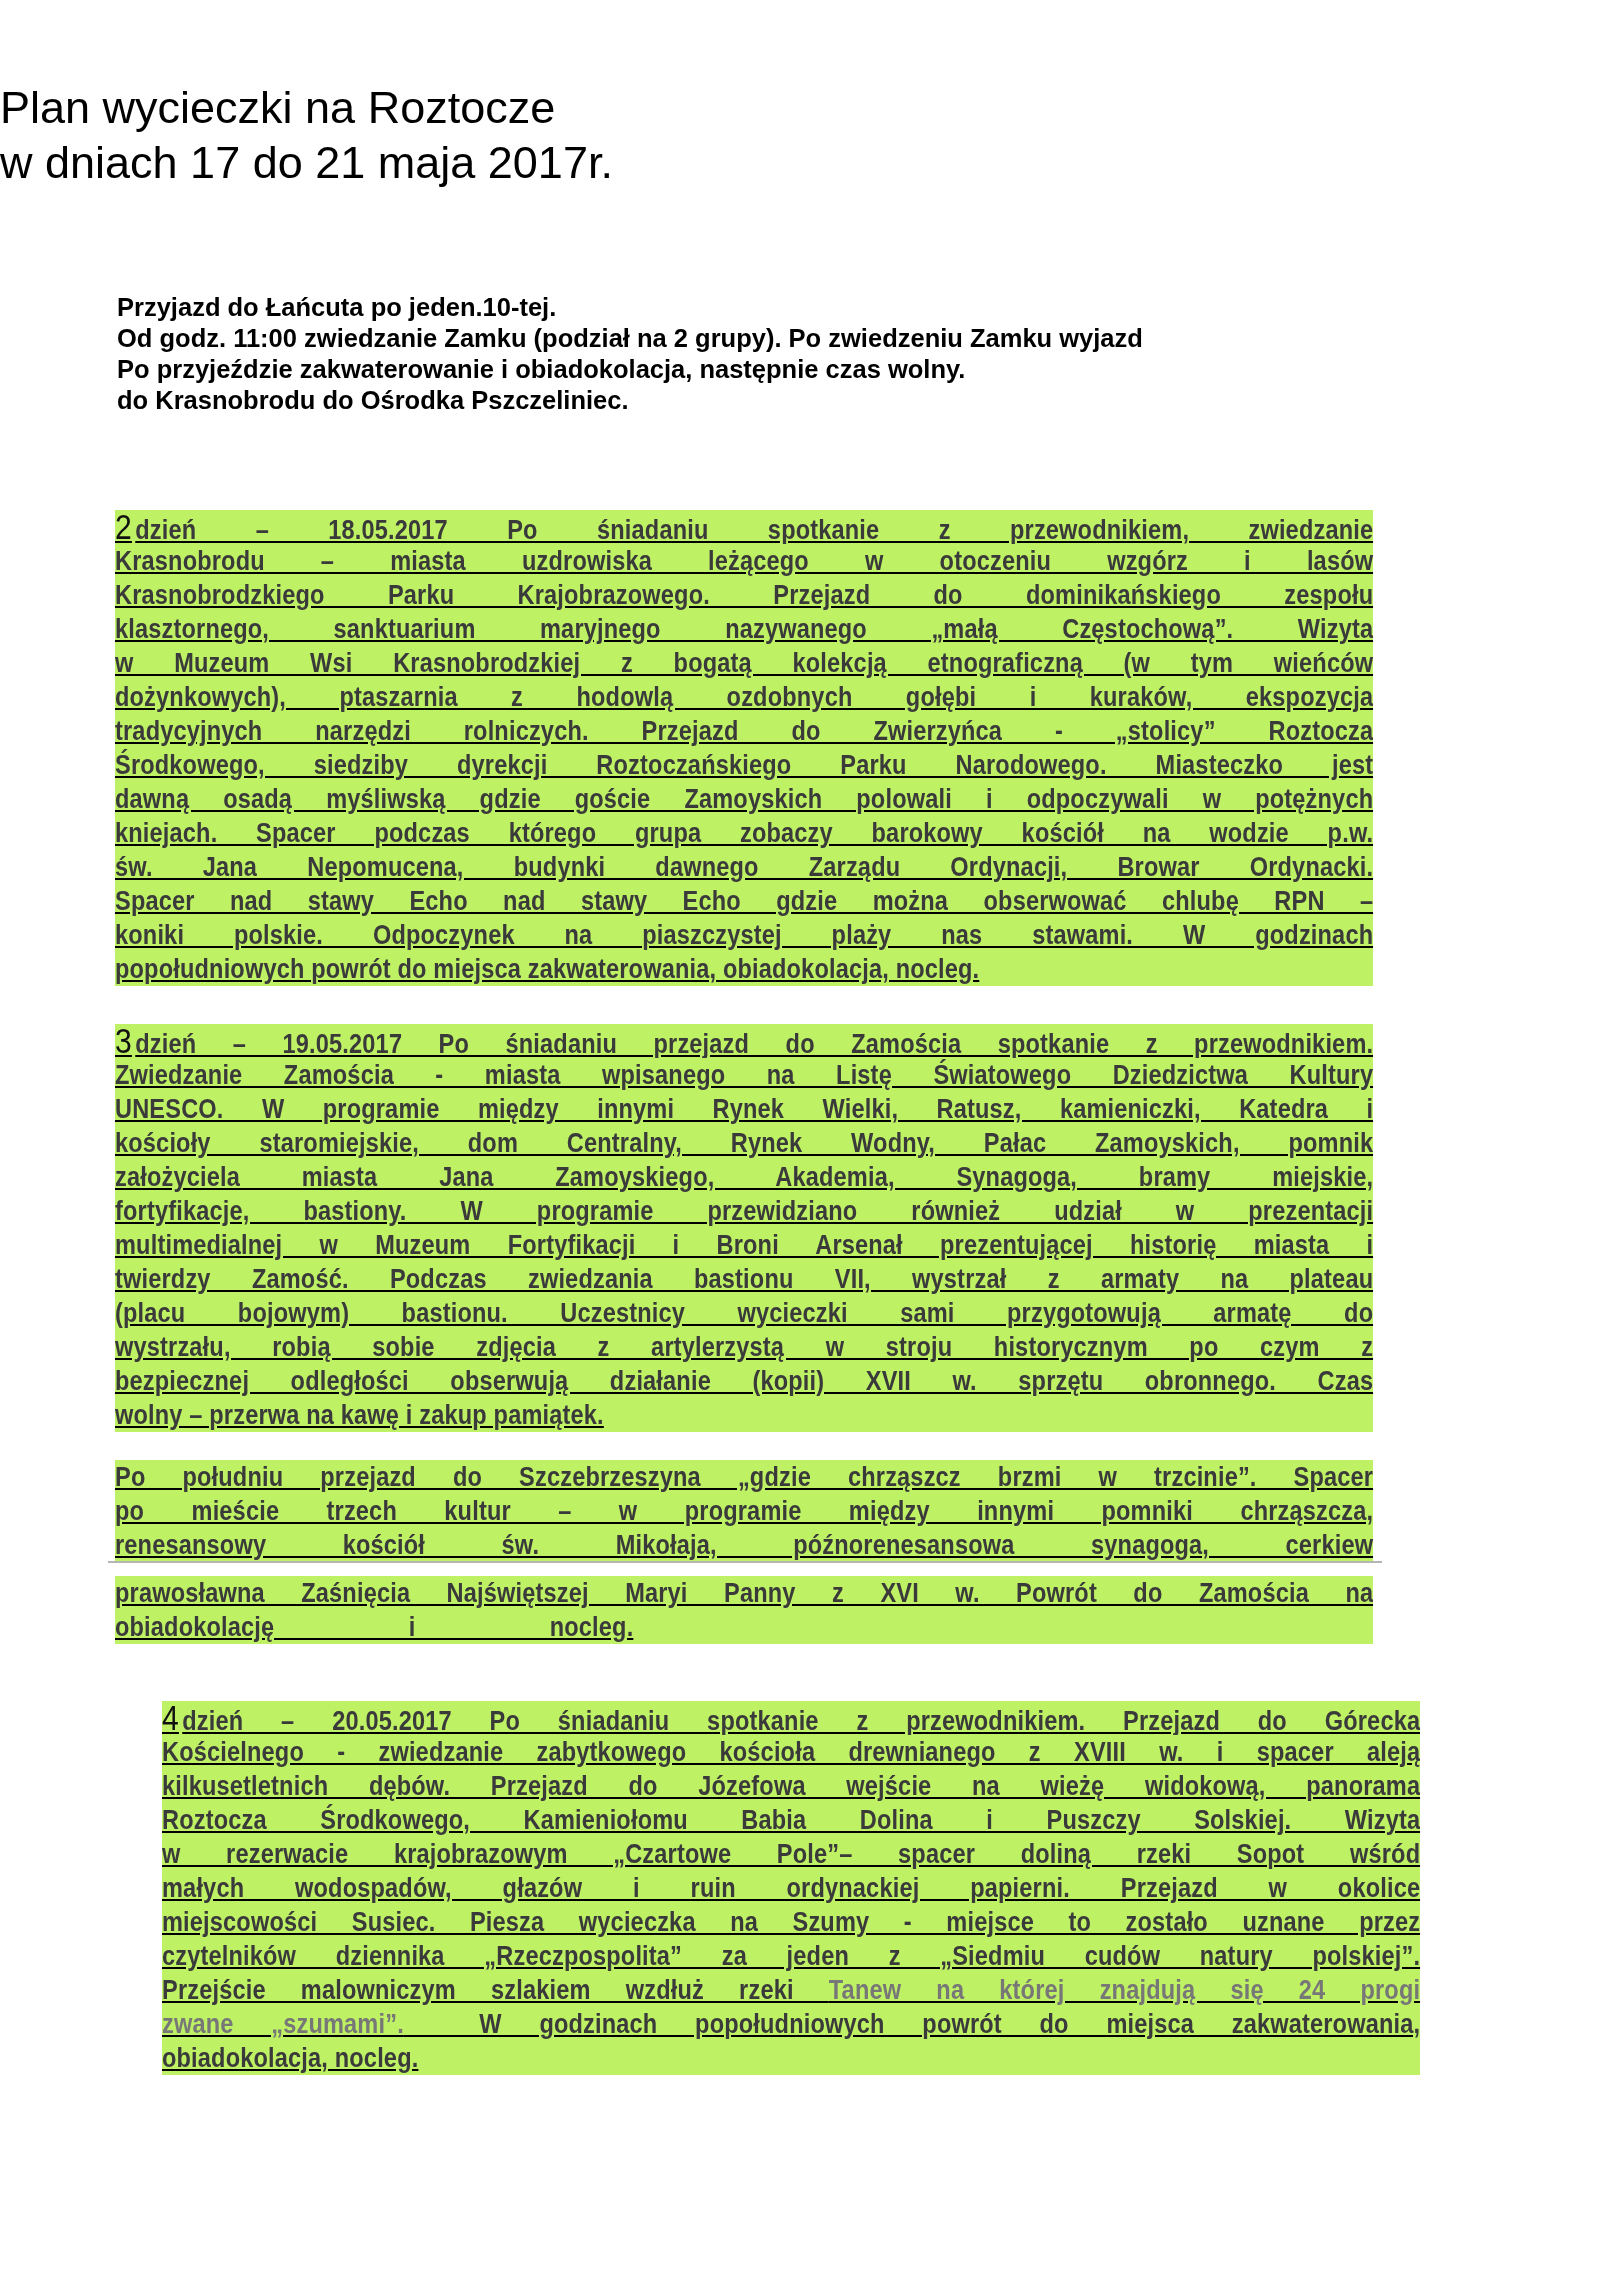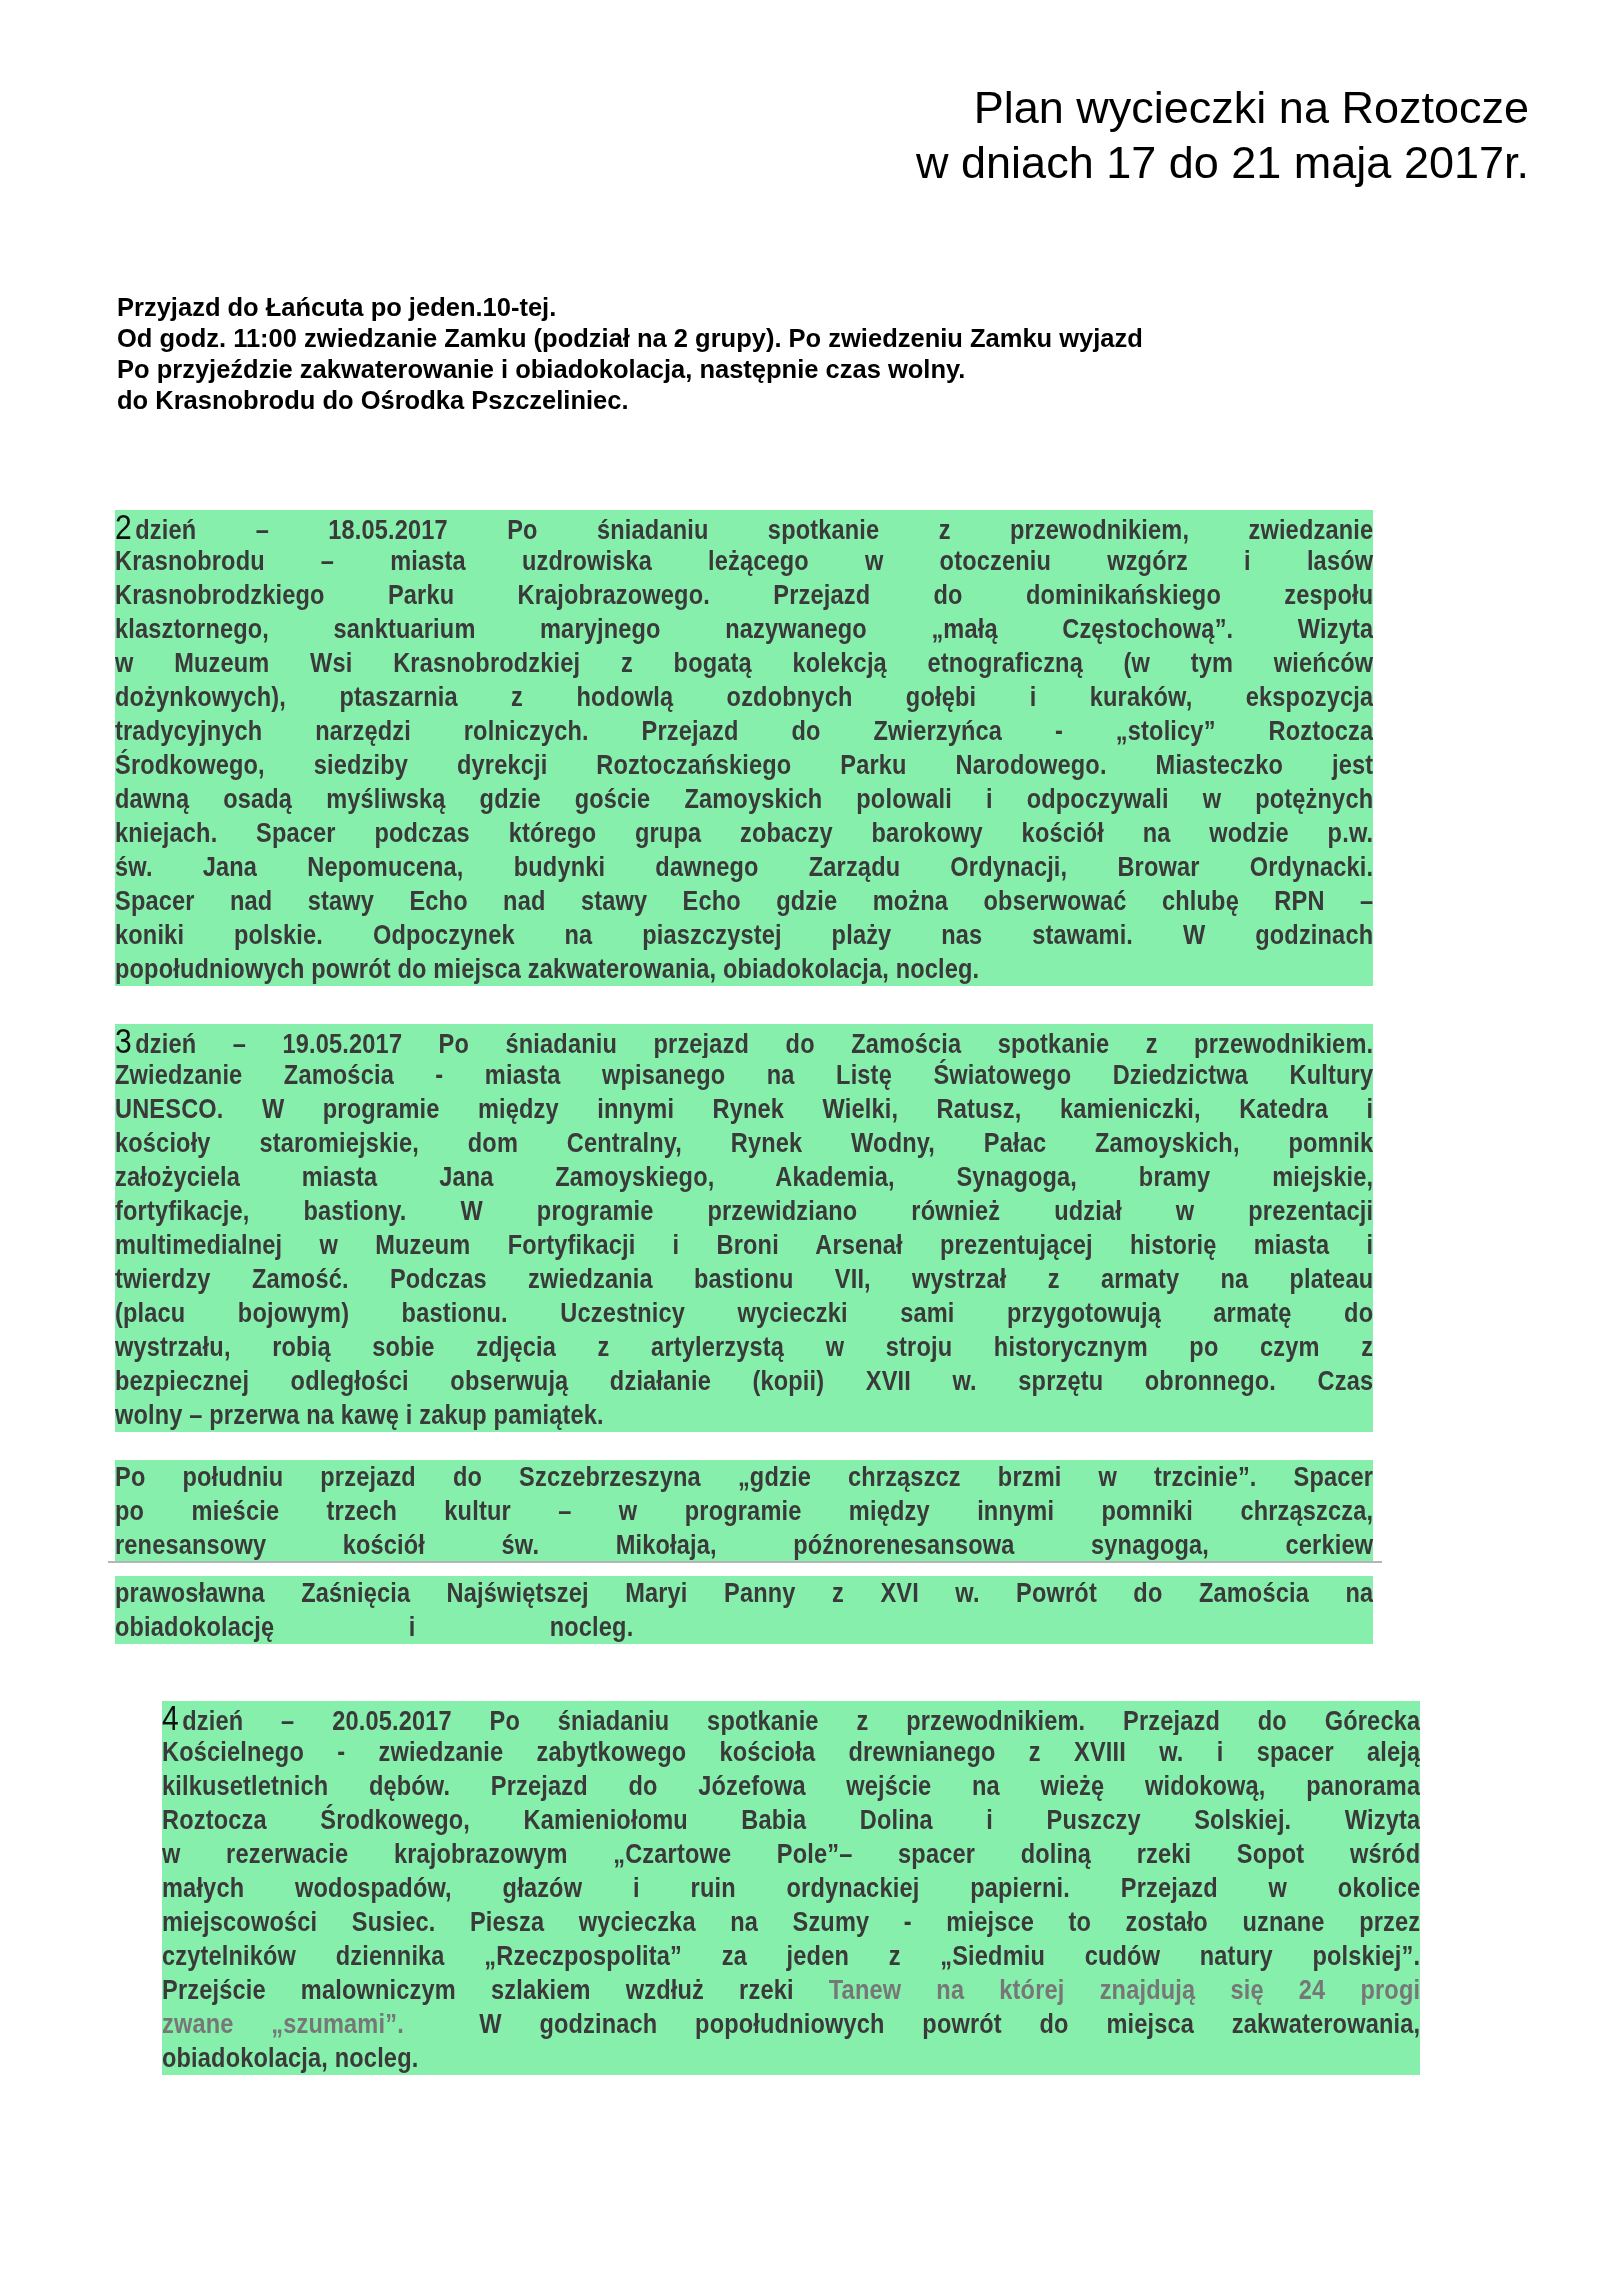--- a/index.html
+++ b/index.html
@@ -1,22 +1,22 @@
 <!DOCTYPE html>
 <html><head>
 <meta charset="utf-8">
 <style>
   html, body { margin:0; padding:0; background:#ffffff; }
   body { width:1621px; height:2293px; position:relative; overflow:hidden; font-family:"Liberation Sans", sans-serif; color:#000; }
-  .title { position:absolute; left:0; width:1529px; text-align:right; font-size:45px; font-weight:400; line-height:55px; }
+  .title { position:absolute; left:0; width:1529px; text-align:left; font-size:45px; font-weight:400; line-height:55px; }
   .t1 { top:80px; }
   .t2 { top:135px; }
   .typed { position:absolute; left:117px; width:1245px; font-size:25.5px; font-weight:700; line-height:31px; }
   .typed div { white-space:pre; }
-  .scan { position:absolute; left:115px; width:1258px; background:#86efac; }
+  .scan { position:absolute; left:115px; width:1258px; background:#bef264;text-decoration:underline; }
   .scan .line { font-size:27.4px; font-weight:700; line-height:34px; color:#3a3a3a; text-align:justify; text-align-last:justify; white-space:nowrap; height:34px; overflow:hidden; transform:scaleX(0.86); transform-origin:left center; width:116.3%; letter-spacing:0.2px; }
   .scan .line.last { text-align-last:left; }
   .scan .num { font-weight:400; font-size:35px; color:#111; margin-right:3.9px; }
   .scan .light { color:#777; }
   .blk2 { top:510px; }
   .blk3 { top:1024px; }
   .blk3b { top:1460px; }
   .blk3c { top:1576px; }
   .blk4 { top:1701px;margin-left:47px; }
   .tear { position:absolute; left:108px; width:1274px; top:1561px; height:3.9px; border-top:2px solid #b5b5b5; }

